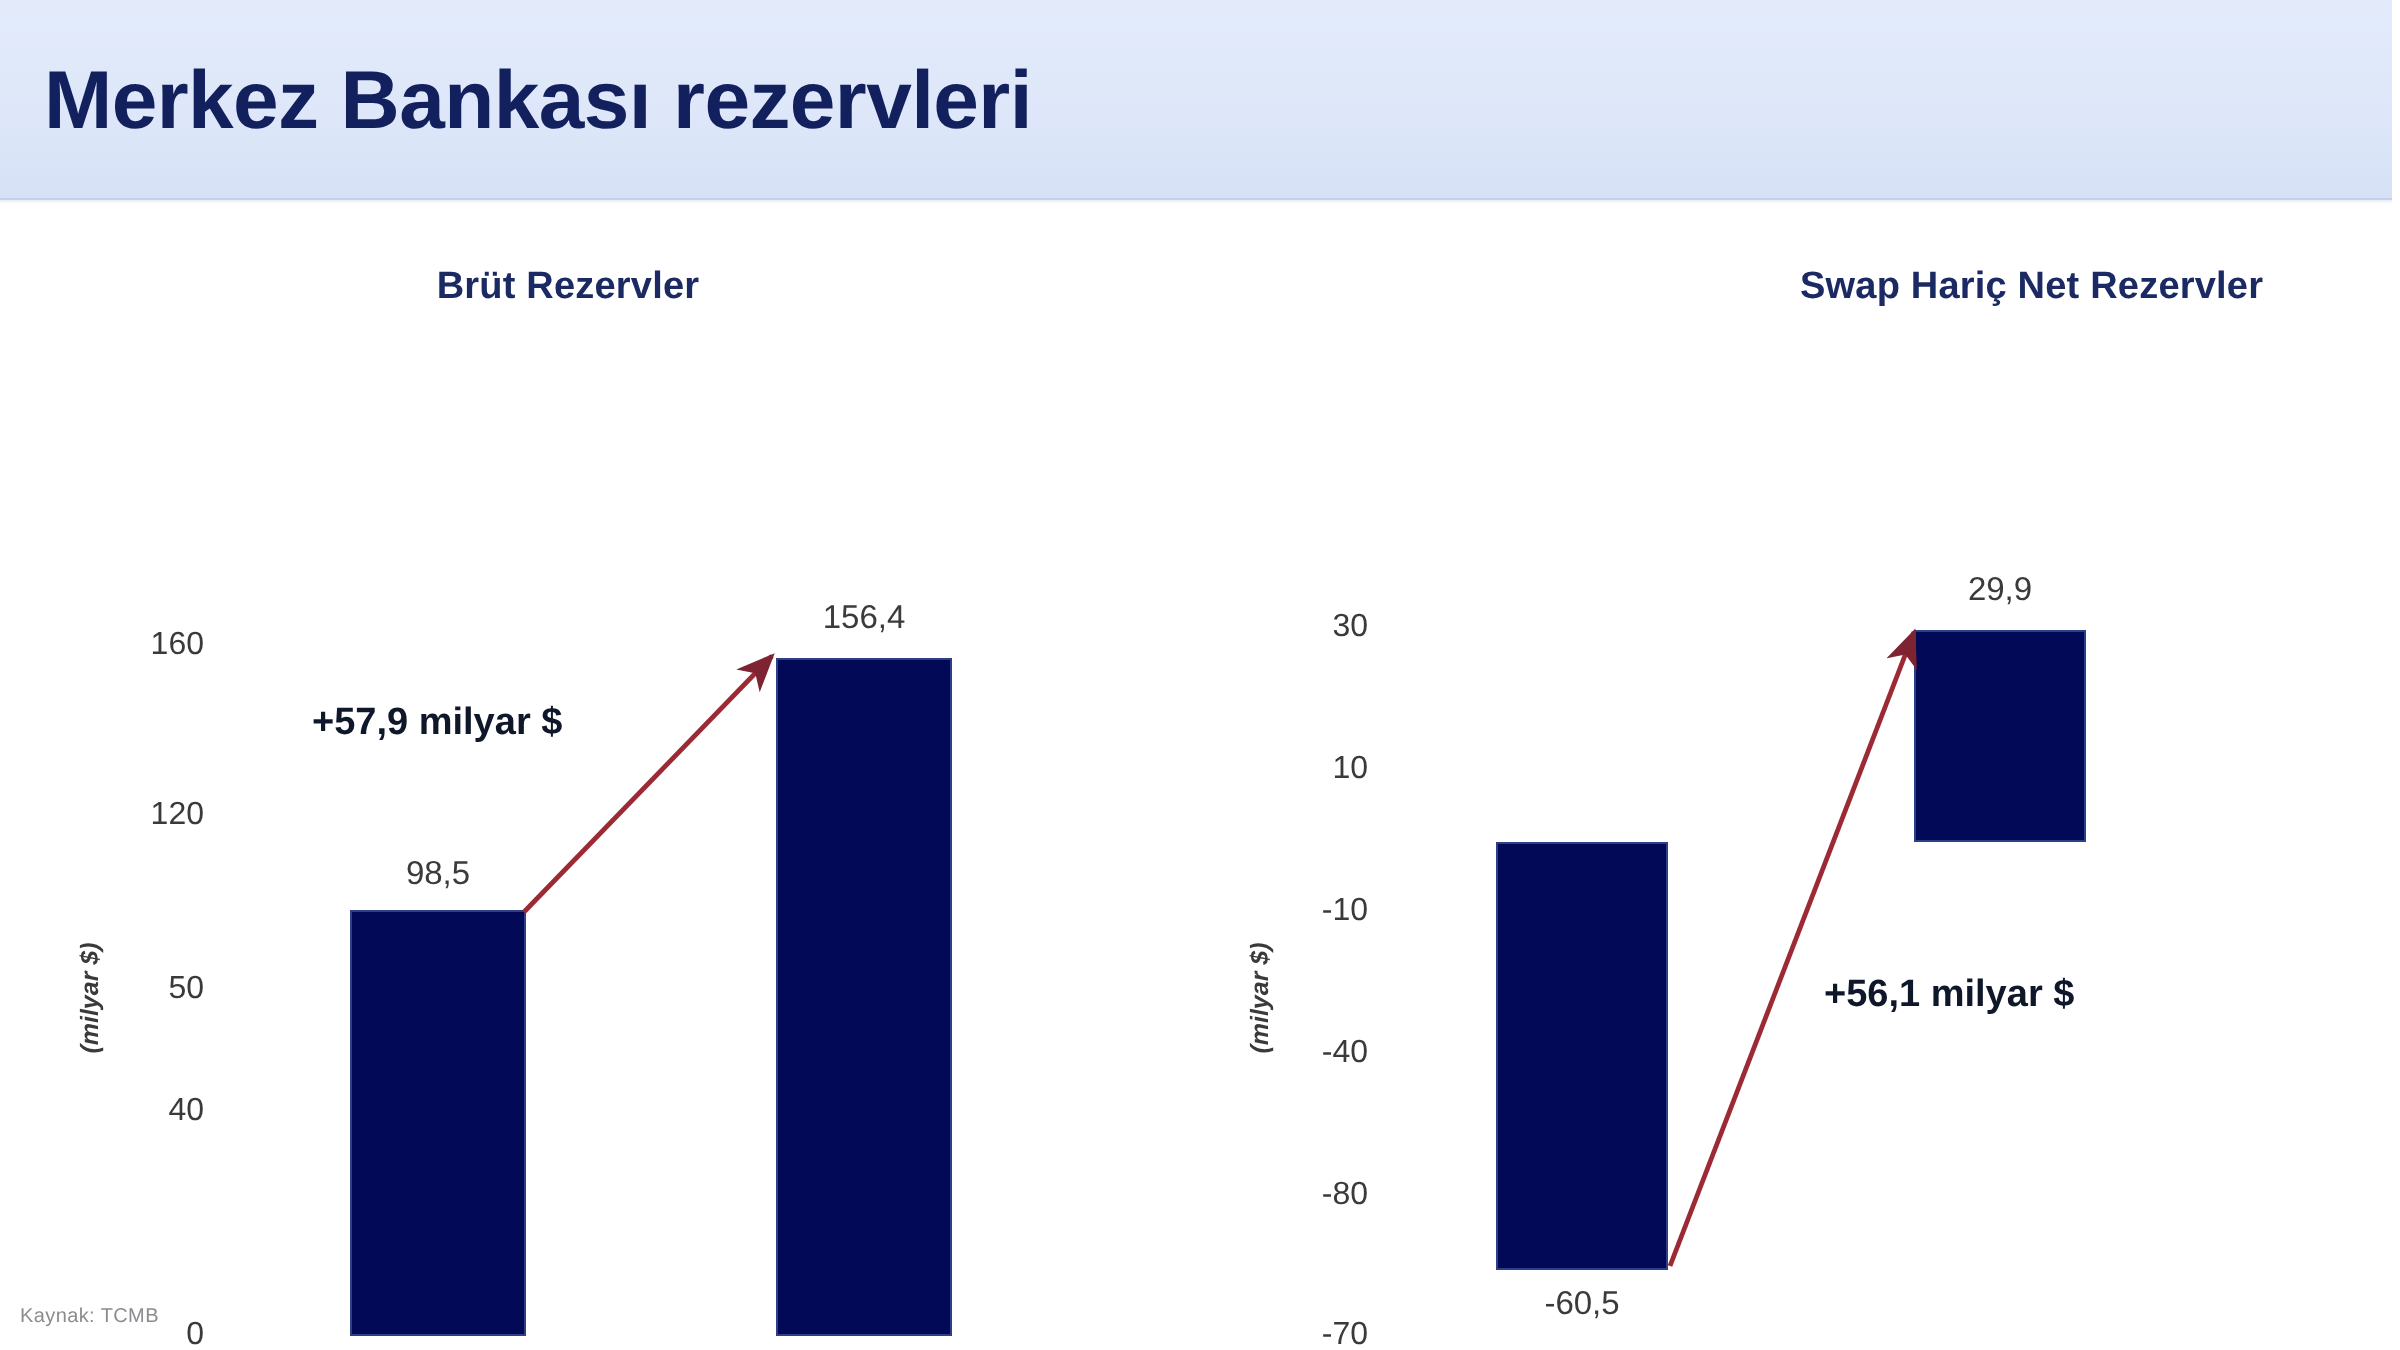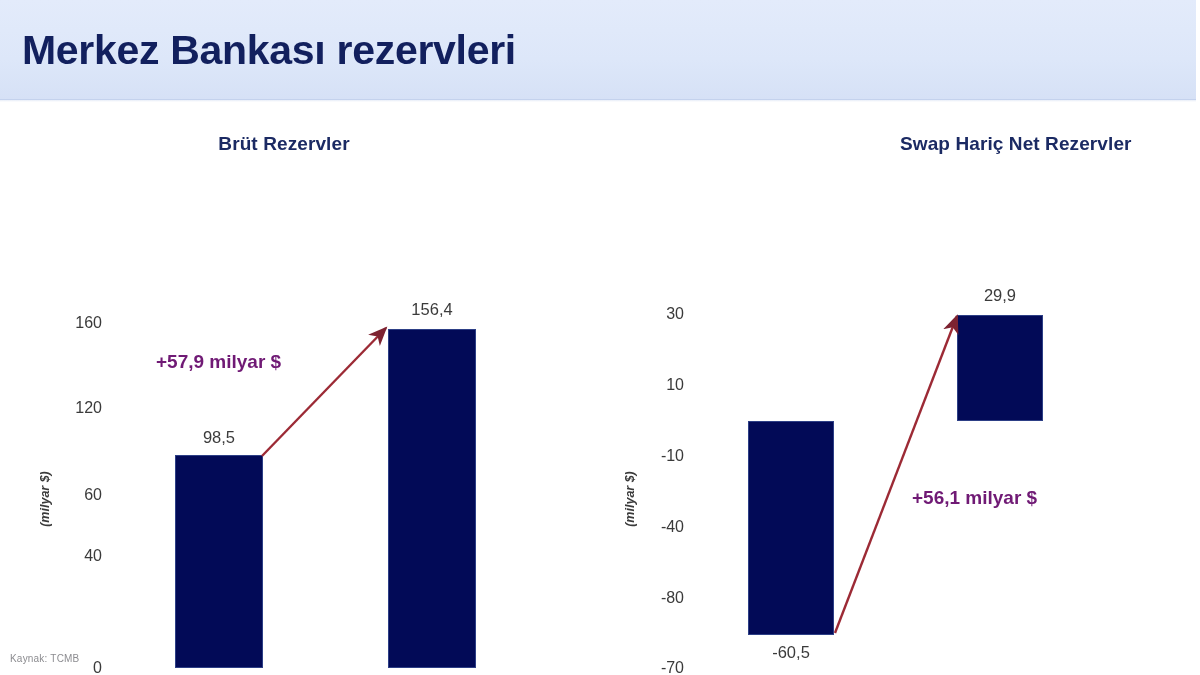--- a/index.html
+++ b/index.html
@@ -114,21 +114,21 @@
     text-align: center;
     white-space: nowrap;
     transform: translateX(-50%);
   }
 
   
   .delta {
     position: absolute;
     font-size: 19px;
     font-weight: bold;
-    color: #701a75;
+    color: #0f172a;
     white-space: nowrap;
   }
 
   .arrow-svg {
     position: absolute;
     left: 0;
     top: 0;
     width: 600px;
     height: 545px;
     overflow: visible;
@@ -157,21 +157,21 @@
 <div class="panel" id="panel-left">
 
   <div class="panel-title">Brüt Rezervler</div>
 
   <div class="plot">
 
     <div class="ycap" style="left:10px; top:392px; width:70px; text-align:center;">(milyar $)</div>
 
     <div class="tick" style="left:48px; top:223px; width:54px;">160</div>
     <div class="tick" style="left:48px; top:308px; width:54px;">120</div>
-    <div class="tick" style="left:48px; top:395px; width:54px;">60</div>
+    <div class="tick" style="left:48px; top:395px; width:54px;">50</div>
     <div class="tick" style="left:48px; top:456px; width:54px;">40</div>
     <div class="tick" style="left:48px; top:568px; width:54px;">0</div>
 
     <div class="bar" style="left:175px; top:355px; width:88px; height:213px;"></div>
     <div class="bar" style="left:388px; top:229px; width:88px; height:339px;"></div>
 
     <div class="vlabel" style="left:219px; top:328px;">98,5</div>
     <div class="vlabel" style="left:432px; top:200px;">156,4</div>
 
     <svg class="arrow-svg" viewBox="0 0 600 545">

